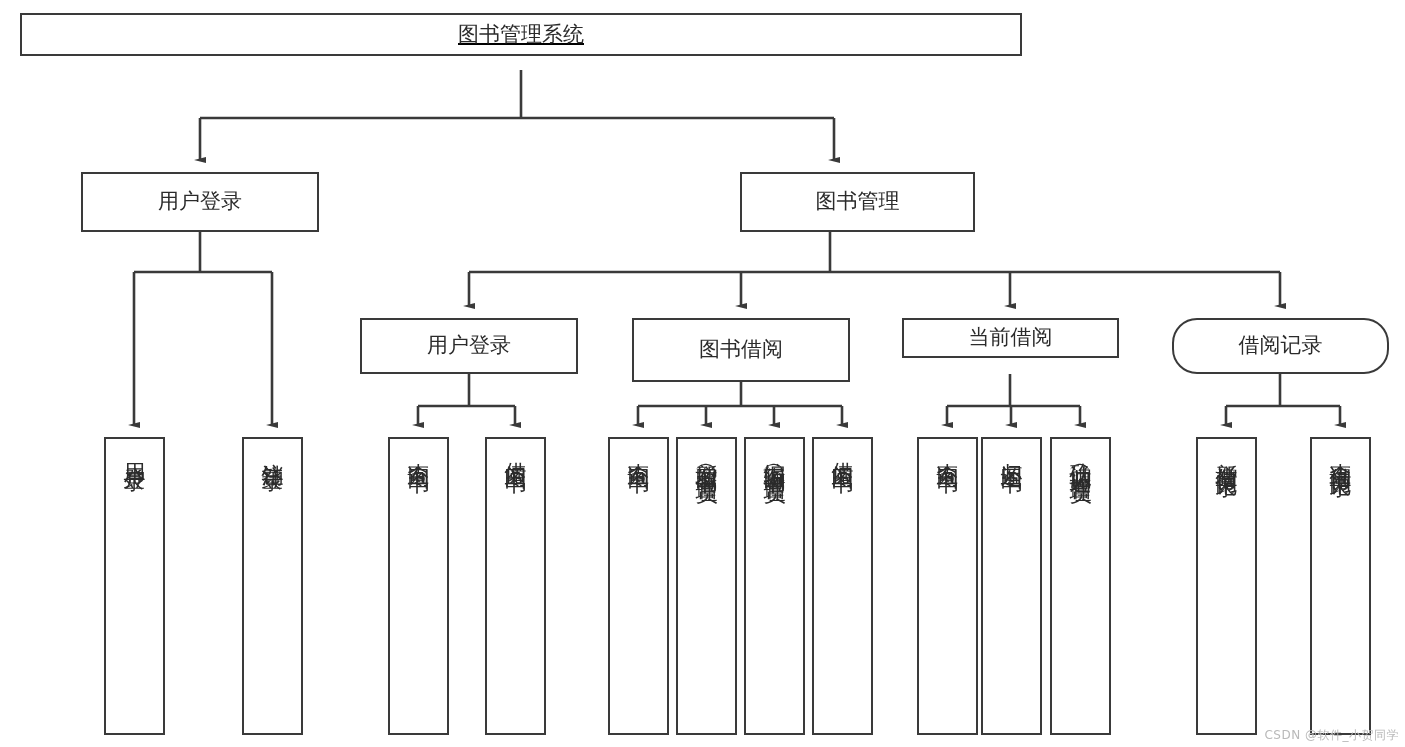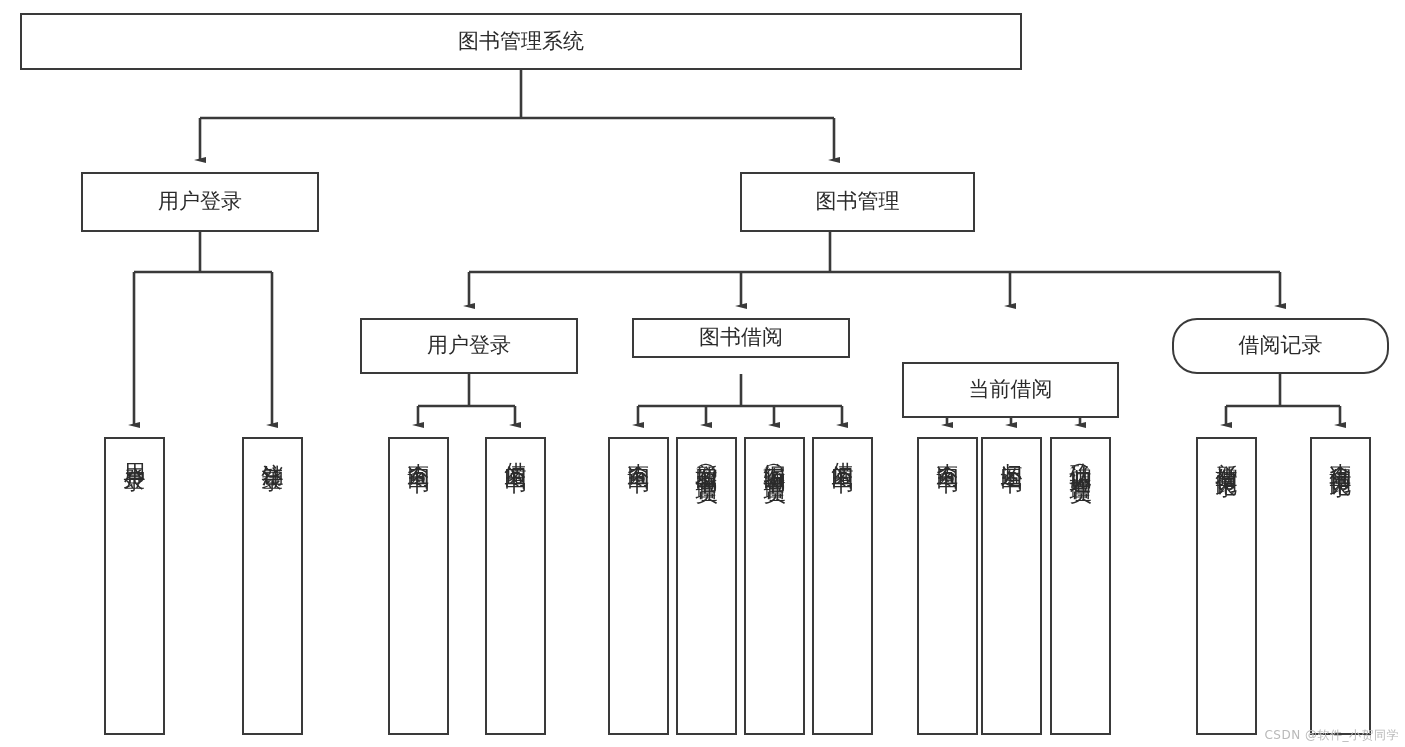--- a/index.html
+++ b/index.html
@@ -68,38 +68,38 @@
       <path d="M1011,406 L1011,425" marker-end="url(#arrow)"></path>
       <path d="M1080,406 L1080,425" marker-end="url(#arrow)"></path>
 
       <path d="M1280,374 L1280,406"></path>
       <path d="M1226,406 L1340,406"></path>
       <path d="M1226,406 L1226,425" marker-end="url(#arrow)"></path>
       <path d="M1340,406 L1340,425" marker-end="url(#arrow)"></path>
     </g>
   </svg>
 
-  <div class="node h-node" style="left:20px;top:13px;width:1002px;height:57px;">
+  <div class="node h-node" style="left:20px;top:13px;width:1002px;height:43px;text-decoration:underline;">
     <span class="label">图书管理系统</span>
   </div>
 
   <div class="node h-node" style="left:81px;top:172px;width:238px;height:60px;">
     <span class="label">用户登录</span>
   </div>
   <div class="node h-node" style="left:712px;top:172px;width:235px;height:60px;margin-left:28px;">
     <span class="label">图书管理</span>
   </div>
 
   <div class="node h-node" style="left:360px;top:318px;width:218px;height:56px;">
     <span class="label">用户登录</span>
   </div>
-  <div class="node h-node" style="left:632px;top:318px;width:218px;height:40px;">
+  <div class="node h-node" style="left:632px;top:318px;width:218px;height:64px;">
     <span class="label">图书借阅</span>
   </div>
-  <div class="node h-node" style="left:902px;top:318px;width:217px;height:56px;margin-top:44px;">
+  <div class="node h-node" style="left:902px;top:318px;width:217px;height:40px;">
     <span class="label">当前借阅</span>
   </div>
   <div class="node h-node" style="left:1172px;top:318px;width:217px;height:56px;border-radius:25px;">
     <span class="label">借阅记录</span>
   </div>
 
   <div class="node v-node" style="left:104px;top:437px;width:61px;height:298px;">
     <span class="label">用户登录</span>
   </div>
   <div class="node v-node" style="left:242px;top:437px;width:61px;height:298px;">

